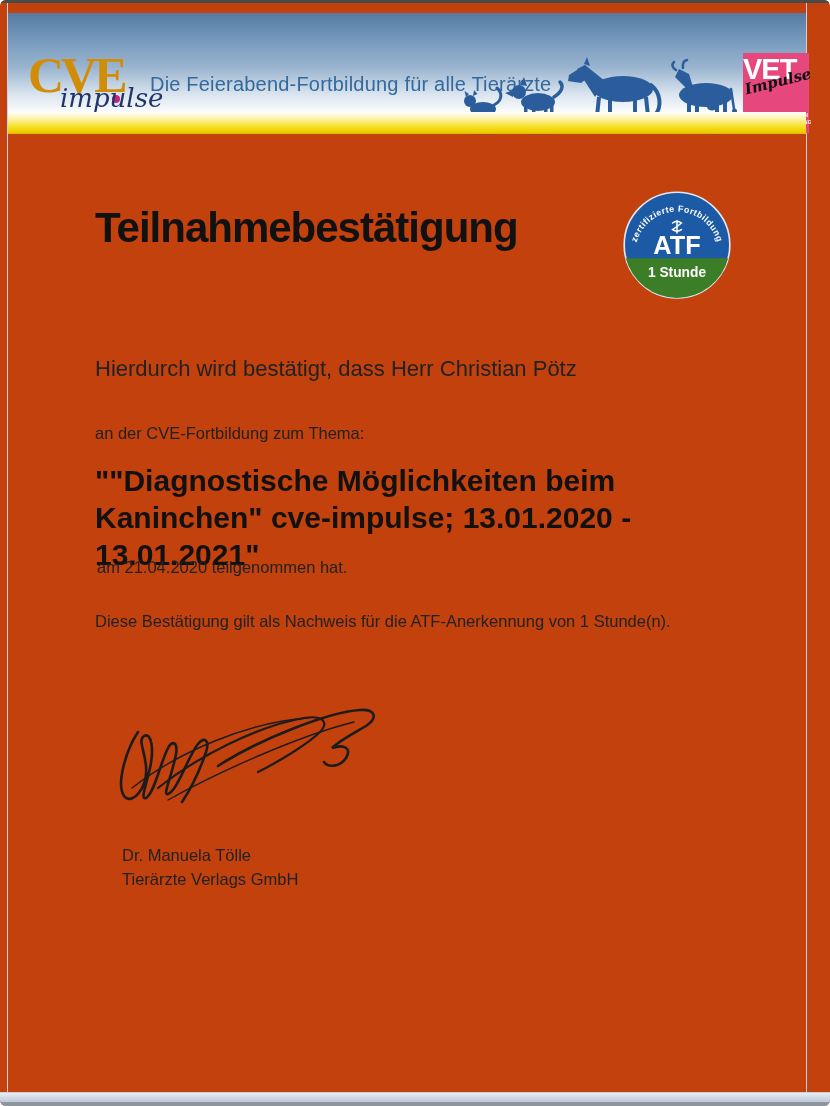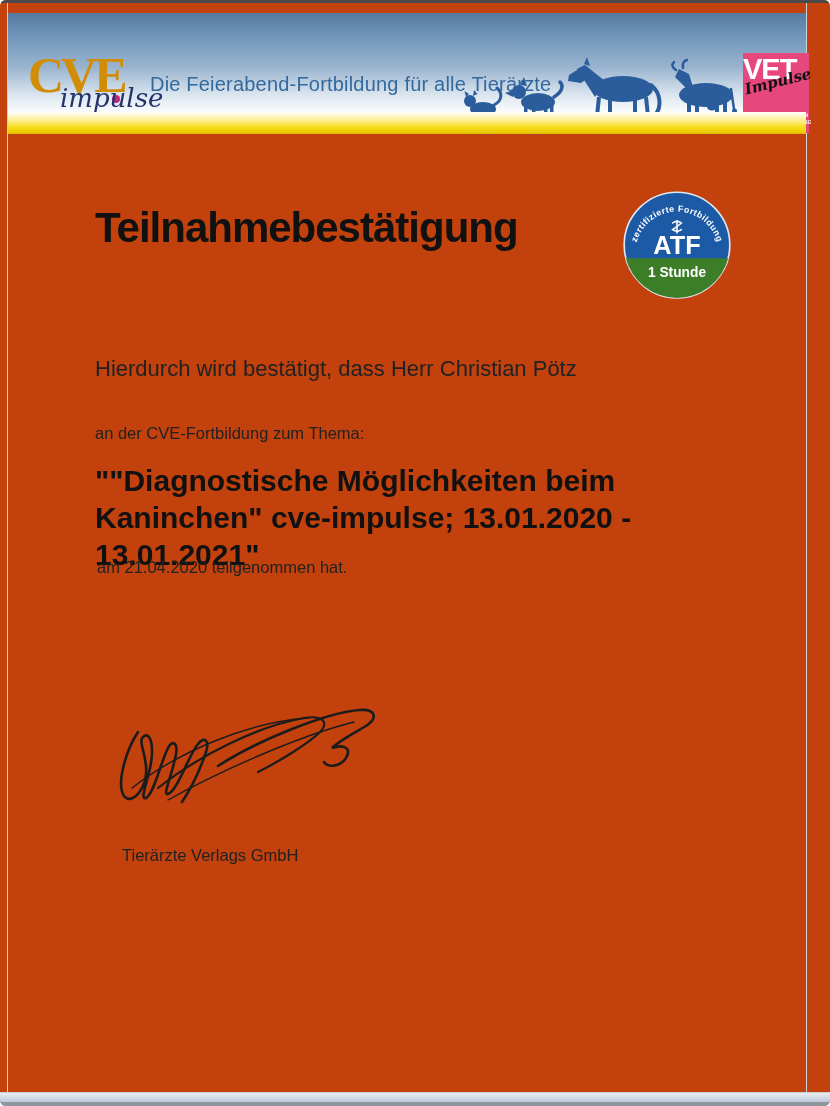--- a/index.html
+++ b/index.html
@@ -167,31 +167,33 @@
   <div class="abs" id="course-lead">an der CVE-Fortbildung zum Thema:</div>
 
   <div class="abs" id="topic-block">
     <div>""Diagnostische Möglichkeiten beim</div>
     <div>Kaninchen" cve-impulse; 13.01.2020 -</div>
     <div>13.01.2021"</div>
   </div>
 
   <div class="abs" id="attended-line">am 21.04.2020 teilgenommen hat.</div>
 
+  <div class="abs" id="ack-line">Diese Bestätigung gilt als Nachweis für die ATF-Anerkennung von 1 Stunde(n).</div>
 
   <svg class="abs" id="signature" viewBox="0 0 290 140">
     <g fill="none" stroke="#1c1c1c" stroke-linecap="round">
       <path stroke-width="2.6" d="M30,40 C18,58 8,92 16,104 C24,114 40,96 38,74 C36,56 30,48 36,44 C44,40 46,58 42,76 C38,94 32,108 38,106 C46,102 52,72 60,56 C64,48 70,50 68,62 C64,84 54,104 60,102 C70,98 80,64 90,52 C96,44 102,48 98,60 C92,78 82,98 74,110"></path>
       <path stroke-width="2.2" d="M50,96 C90,64 150,34 196,26 C214,23 222,30 212,40 C200,52 170,70 150,80"></path>
       <path stroke-width="2.6" d="M110,74 C150,48 220,20 252,18 C268,17 270,26 258,34 C248,40 232,48 224,56 C236,52 244,56 238,66 C232,75 220,76 216,70"></path>
       <path stroke-width="1.4" d="M24,96 C70,60 140,30 200,26"></path>
       <path stroke-width="1.4" d="M60,108 C110,80 190,44 246,30"></path>
     </g>
   </svg>
 
   <div class="abs" id="signer-block">
+    <div>Dr. Manuela Tölle</div>
     <div>Tierärzte Verlags GmbH</div>
   </div>
 
   <div class="abs" id="footer-band"></div>
   <div class="abs" id="footer-dark"></div>
 
 </div>
 
 </body></html>

